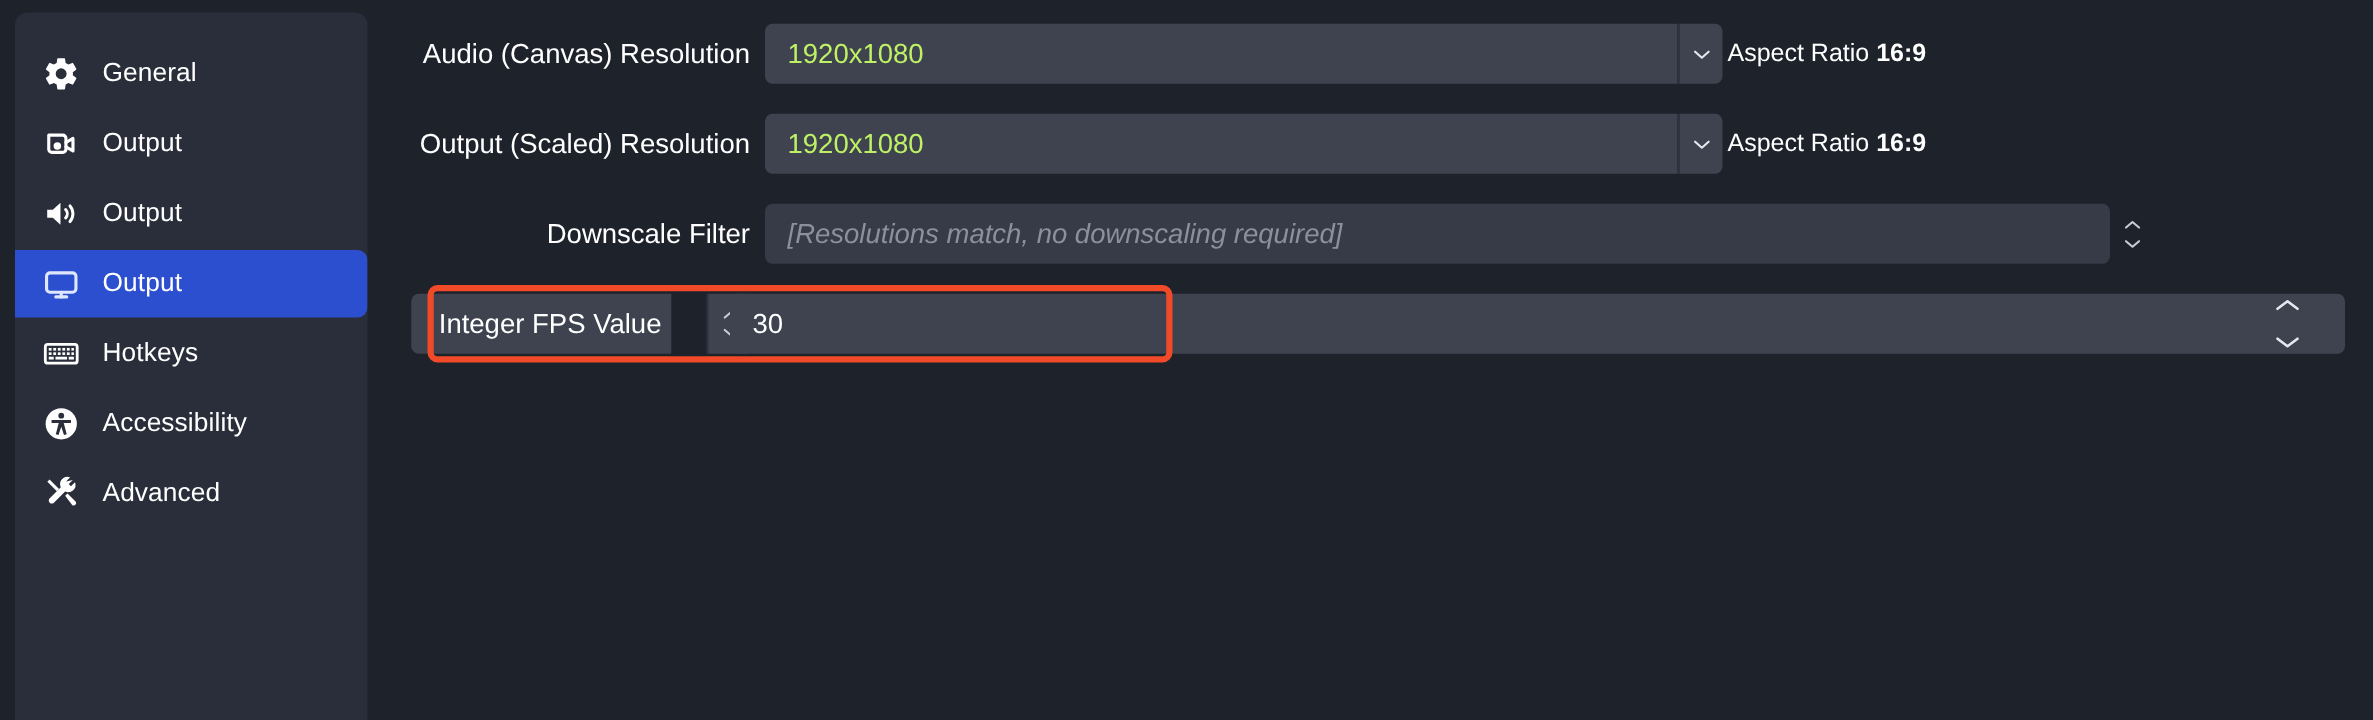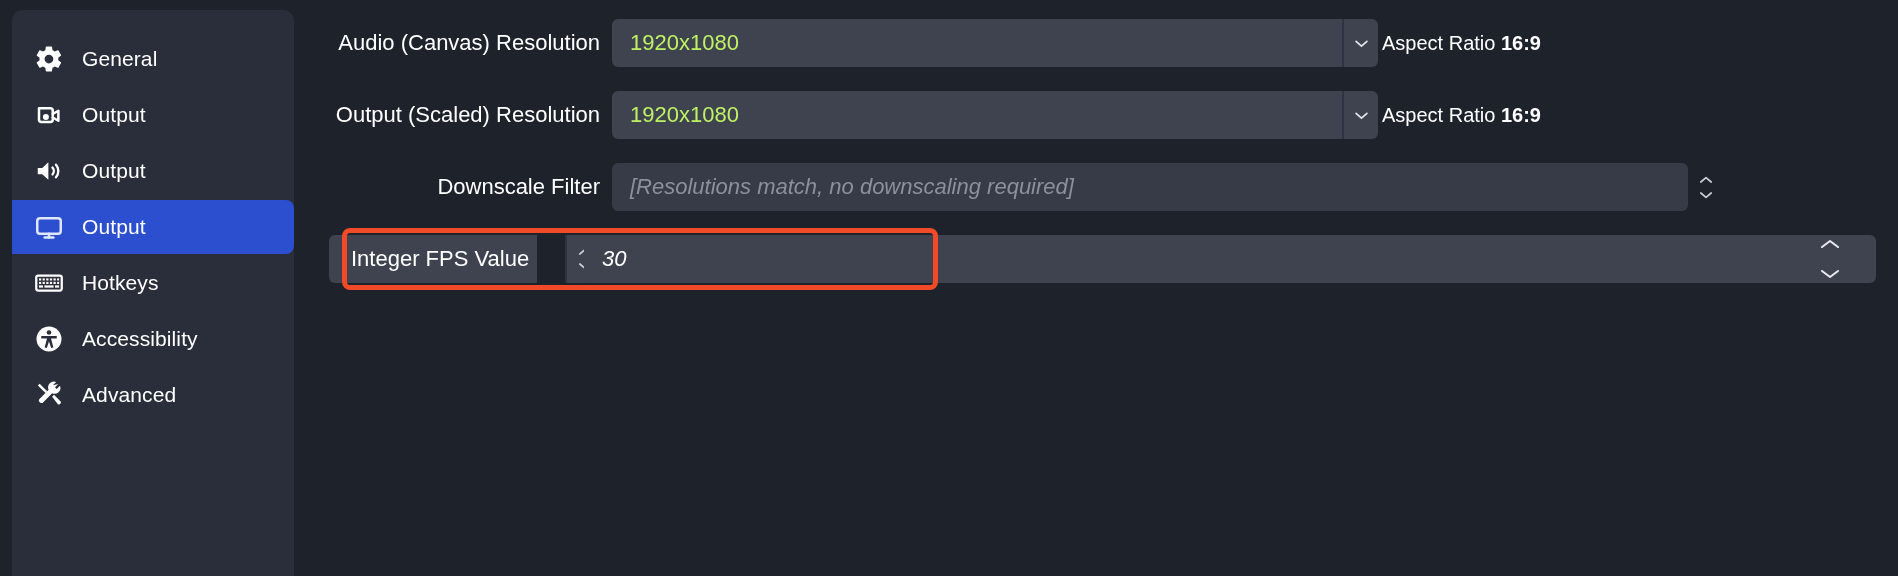--- a/index.html
+++ b/index.html
@@ -321,21 +321,21 @@
           <svg width="14" height="8" viewBox="0 0 14 8" fill="none" stroke="#c8ccd6" stroke-width="1.7" stroke-linecap="round" stroke-linejoin="round">
             <path d="M1.8 6L7 1.6 12.2 6"></path>
           </svg>
           <svg width="14" height="8" viewBox="0 0 14 8" fill="none" stroke="#c8ccd6" stroke-width="1.7" stroke-linecap="round" stroke-linejoin="round">
             <path d="M1.8 2L7 6.4 12.2 2"></path>
           </svg>
         </div>
       </div>
 
       <div class="field-wrap" style="left:290px; width:1292px;">
-        <div class="fps-value" style="width:1292px; position:relative;font-style:italic;">30</div>
+        <div class="fps-value" style="width:1292px; position:relative;">30</div>
       </div>
 
       <div style="position:absolute; left:1525px; top:3px; height:42px; display:flex; flex-direction:column; justify-content:space-between;">
         <svg width="22" height="12" viewBox="0 0 22 12" fill="none" stroke="#e6e8ee" stroke-width="2.1" stroke-linecap="round" stroke-linejoin="round">
           <path d="M3 9L11 3 19 9"></path>
         </svg>
         <svg width="22" height="12" viewBox="0 0 22 12" fill="none" stroke="#e6e8ee" stroke-width="2.1" stroke-linecap="round" stroke-linejoin="round">
           <path d="M3 3L11 9 19 3"></path>
         </svg>
       </div>

